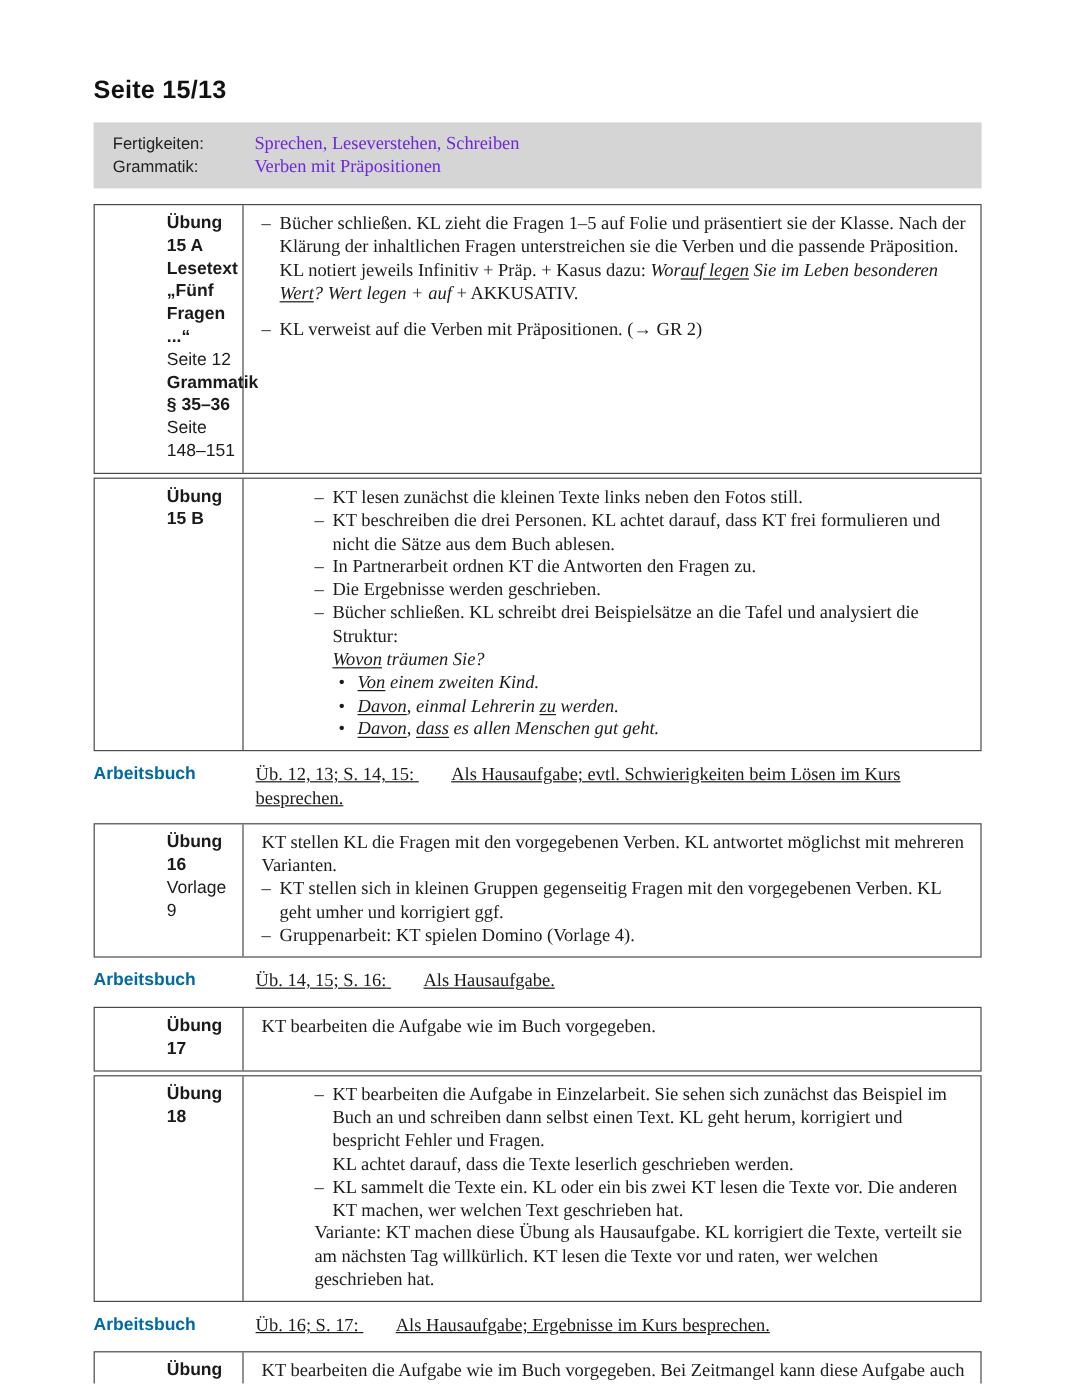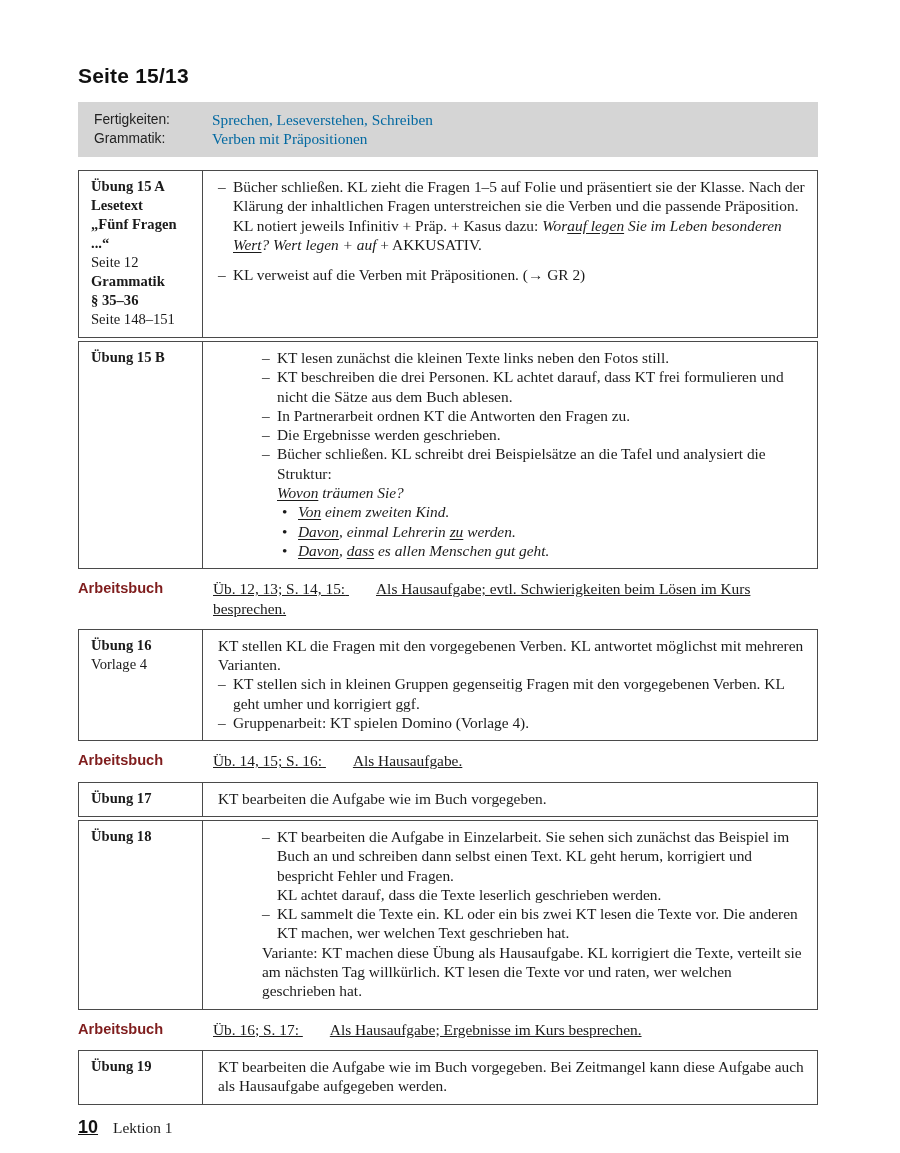--- a/index.html
+++ b/index.html
@@ -19,55 +19,55 @@
   .skills-box{
     background:#d5d5d5;
     padding:9px 12px 9px 16px;
     margin:0 0 13px 0;
   }
   .skill-row{display:flex;line-height:18.5px;}
   .skill-label{
     font-family:"Liberation Sans", sans-serif;
     font-size:13.8px;width:118px;flex:0 0 118px;color:#222;
   }
-  .skill-value{font-size:15.3px;color:#0369a1;}
+  .skill-value{font-size:15.3px;color:#6d28d9;}
   
   .exercise{
     display:flex;border:1px solid #4a4a4a;background:#fff;
   }
   .exercise + .exercise{margin-top:3px;gap:44px;}
   .ex-label{
     flex:0 0 124px;width:124px;box-sizing:border-box;
     border-right:1px solid #4a4a4a;
     padding:6px 6px 8px 12px;
   }
   .label-line{
-    font-family:Liberation Serif, serif;
-    font-size:14.6px;line-height:19px;color:#1a1a1a;
+    font-family:Liberation Sans, sans-serif;
+    font-size:14.6px;line-height:19px;color:#1a1a1a;margin-left:48px;
   }
   .label-line.bold{font-weight:bold;}
   .ex-content{
     flex:1 1 auto;box-sizing:border-box;
     padding:6px 10px 8px 15px;
     font-size:15.4px;line-height:19.3px;
   }
   .item{display:flex;align-items:flex-start;}
   .item.gap{margin-top:11px;}
   .item .marker{flex:0 0 15px;width:15px;}
   .item.k-bullet{margin-left:20px;}
   .item.k-bullet .marker{flex:0 0 16px;width:16px;}
   .item .itext{flex:1 1 auto;}
   .st-i{font-style:italic;}
   .st-u{text-decoration:underline;text-underline-offset:2px;}
   
   .arbeitsbuch{display:flex;margin:10px 0 11px 0;}
   .ab-label{
     font-family:"Liberation Sans", sans-serif;
     font-size:14.6px;font-weight:bold;
-    flex:0 0 135px;width:135px;padding-top:1px;color:#7f1d1d;
+    flex:0 0 135px;width:135px;padding-top:1px;color:#0369a1;
   }
   .ab-text{margin:0;font-size:15.4px;line-height:19.3px;flex:1 1 auto;text-decoration:underline;}
   .ab-desc{margin-left:27px;}
   
   .footer{display:flex;align-items:baseline;margin-top:12px;}
   .footer .pgnum{
     font-family:"Liberation Sans", sans-serif;
     font-size:18px;font-weight:bold;color:#111;text-decoration:underline;
   }
   .footer .section{font-size:15.4px;margin-left:15px;}
@@ -156,21 +156,21 @@
       <div class="arbeitsbuch">
     <span class="ab-label">Arbeitsbuch</span>
     <p class="ab-text">
       <span class="ab-ref">Üb. 12, 13; S. 14, 15:</span>
       <span class="ab-desc">Als Hausaufgabe; evtl. Schwierigkeiten beim Lösen im Kurs besprechen.</span>
     </p>
   </div>
       <section class="exercise">
     <div class="ex-label">
           <div class="label-line bold">Übung 16</div>
-          <div class="label-line">Vorlage 4</div>
+          <div class="label-line">Vorlage 9</div>
         </div>
     <div class="ex-content">
           <div class="item k-flush">
 
     <span class="itext"><span>KT stellen KL die Fragen mit den vorgegebenen Verben. KL antwortet möglichst mit mehreren Varianten.</span></span>
   </div>
           <div class="item k-dash">
     <span class="marker">–</span>
     <span class="itext"><span>KT stellen sich in kleinen Gruppen gegenseitig Fragen mit den vorgegebenen Verben. KL geht umher und korrigiert ggf.</span></span>
   </div>

